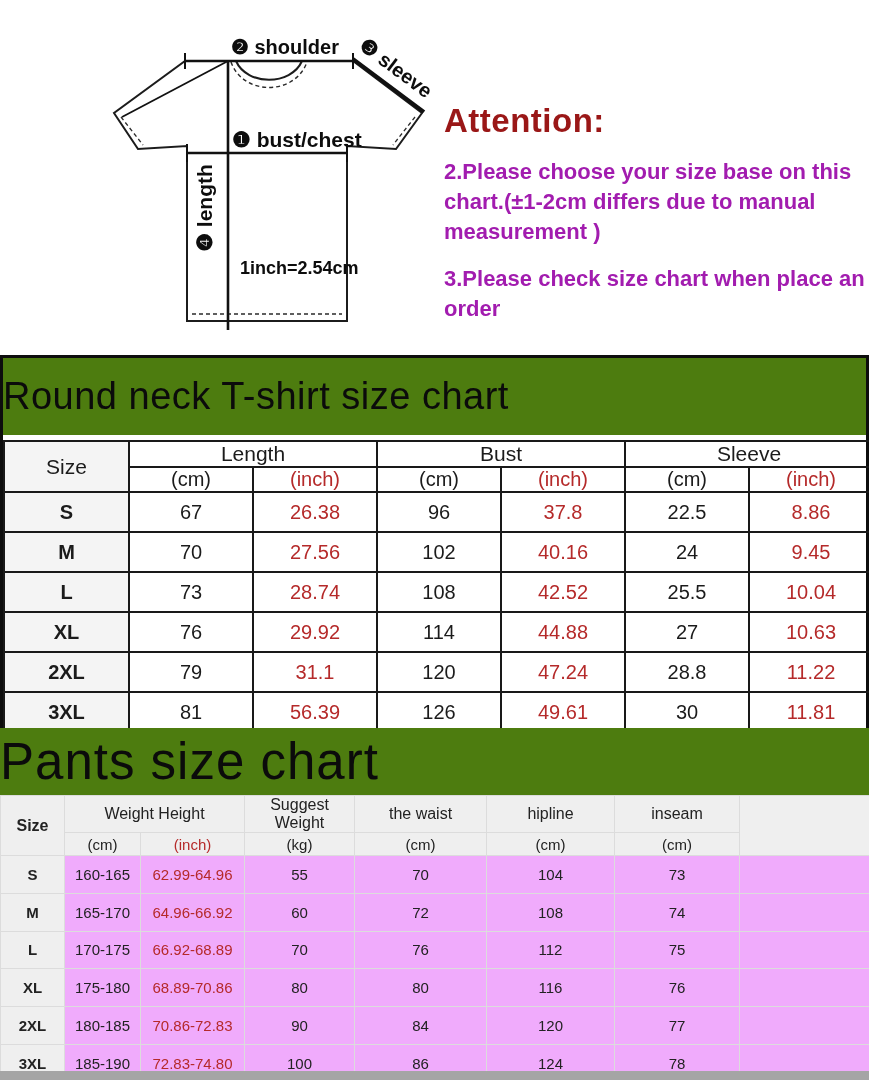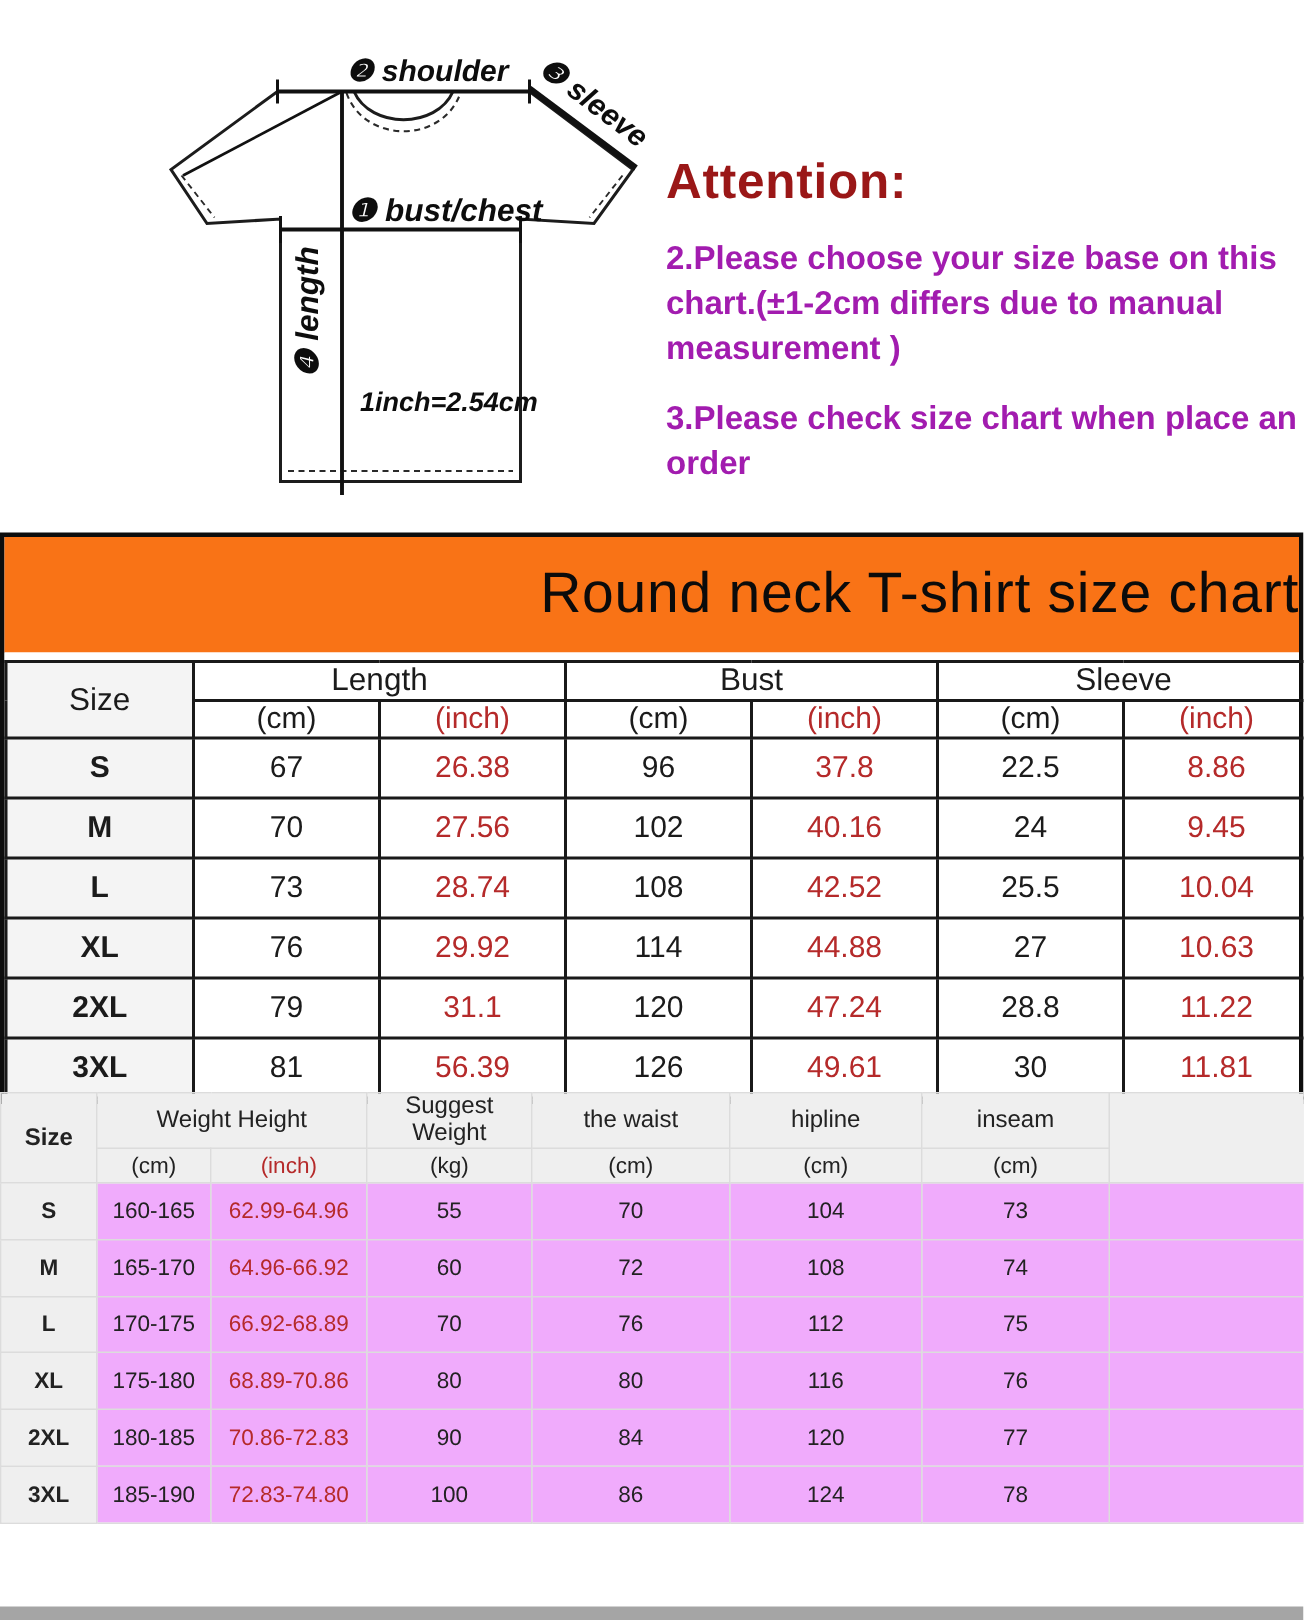--- a/index.html
+++ b/index.html
@@ -4,37 +4,37 @@
 <style>
   * { margin: 0; padding: 0; box-sizing: border-box; }
   html, body { background: #ffffff; }
   body {
     width: 869px; height: 1080px; position: relative;
     font-family: "Liberation Sans", sans-serif;
     color: #161616; overflow: hidden;
   }
 
   
-  .diagram-wrap { position: absolute; left: 100px; top: 16px; width: 340px; height: 330px; font-style: italic; }
+  .diagram-wrap { position: absolute; left: 100px; top: 16px; width: 340px; height: 330px; }
   .attention { position: absolute; left: 444px; top: 102px; width: 438px; }
   .attention h2 {
     font-size: 33px; font-weight: bold; color: #9a1717; letter-spacing: 0.5px;
   }
   .attention p {
     margin-top: 17px; font-size: 22px; font-weight: bold; color: #a21caf;
     line-height: 1.36; width: 432px;
   }
 
   
   .tshirt-section {
     position: absolute; left: 0; top: 355px; width: 869px;
     border: 3px solid #0d0d0d; background: #ffffff;
   }
   .title-band {
-    background: #f97316; display: flex; align-items: center; justify-content: flex-end;
+    background: #4d7c0f; display: flex; align-items: center; justify-content: flex-start;
   }
   .tshirt-section .title-band { height: 77px; }
   .tshirt-section .title-band .band-title {
     font-size: 38px; font-weight: 400; color: #0b0b0b; letter-spacing: 0.5px;
   }
   .tshirt-section .band-gap { height: 5px; background: #ffffff; }
 
   table.ts { width: 100%; border-collapse: collapse; table-layout: fixed; }
   table.ts th, table.ts td {
     border: 2px solid #191919; text-align: center; vertical-align: middle;
@@ -195,20 +195,23 @@
         <td>126</td>
         <td class="red">49.61</td>
         <td>30</td>
         <td class="red">11.81</td>
       </tr>
     </tbody>
   </table>
 </div>
 
 <div class="pants-section">
+  <div class="title-band">
+    <span class="band-title">Pants size chart</span>
+  </div>
   <table class="ps">
     <colgroup>
       <col style="width:64px">
         <col style="width:76px">
         <col style="width:104px">
         <col style="width:110px">
       <col style="width:132px">
         <col style="width:128px">
         <col style="width:125px">
         <col style="width:130px">

